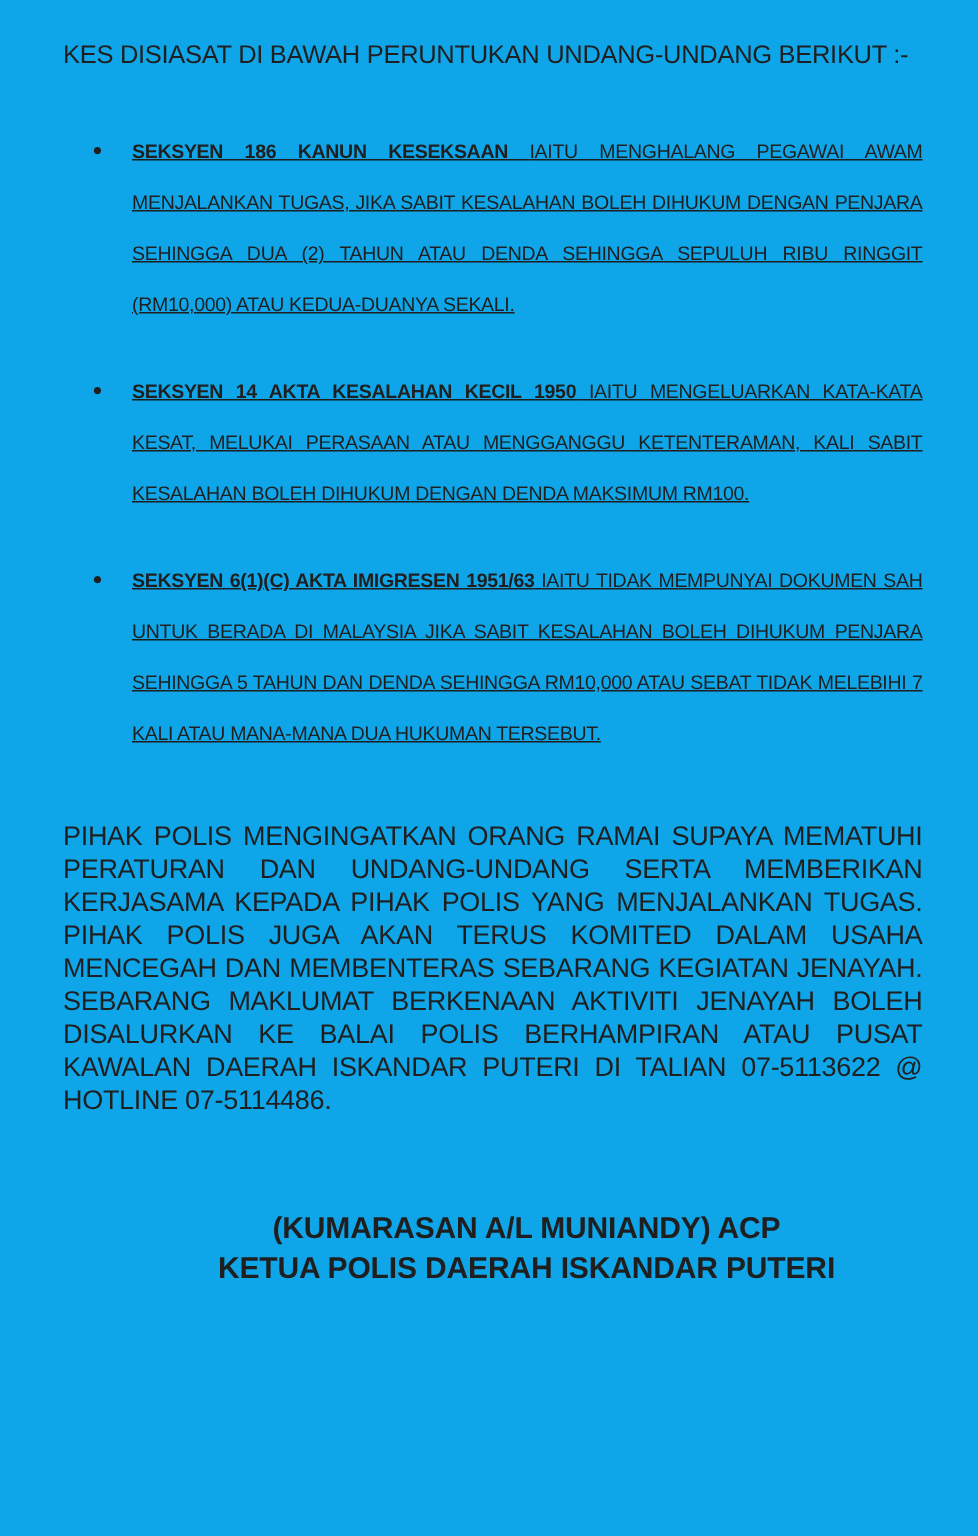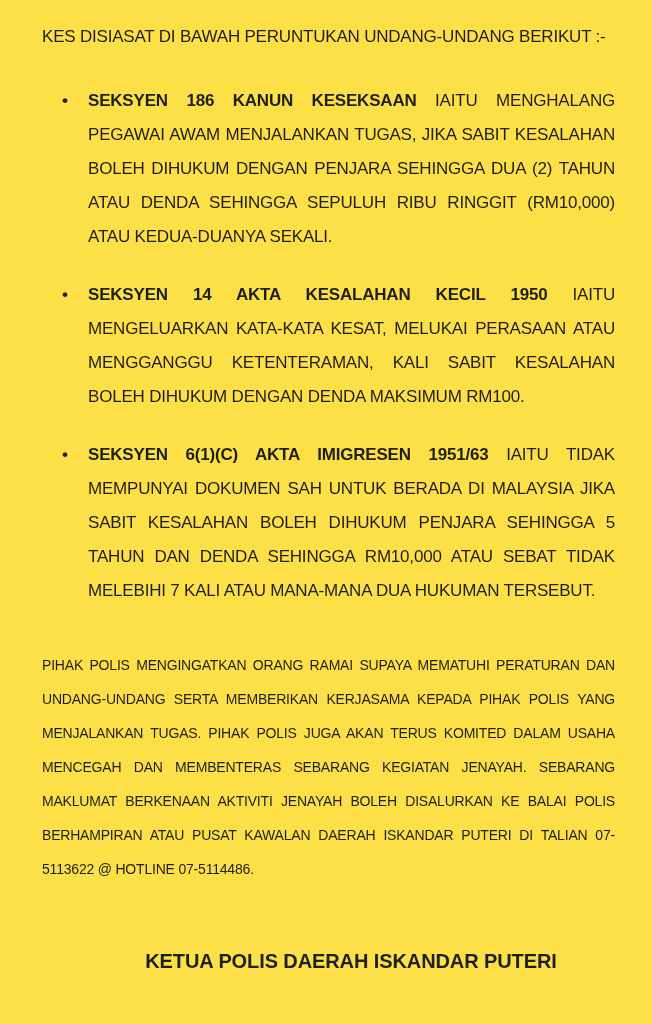--- a/index.html
+++ b/index.html
@@ -5,21 +5,21 @@
   html, body {
     margin: 0;
     padding: 0;
     background: #ffffff;
   }
   .page {
     position: relative;
     width: 652px;
     height: 1024px;
     margin: 0 auto;
-    background: #fde047;
+    background: #0ea5e9;
     color: #1f1f1f;
     font-family: "Liberation Sans", sans-serif;
     overflow: hidden;
     box-sizing: border-box;
     padding: 20px 37px 0 42px;
     letter-spacing: -0.2px;
   }
   .heading {
     font-size: 17px;
     line-height: 34px;
@@ -38,32 +38,33 @@
   }
   .bullet-marker {
     flex: 0 0 26px;
     margin-left: 20px;
     font-size: 17px;
     line-height: 34px;
     font-weight: 700;
   }
   .bullet-text {
     flex: 1 1 auto;
-    font-size: 17px;
+    font-size: 13px;
     line-height: 34px;
     text-align: justify;
     text-align-last: left;
+    text-decoration: underline;
   }
   .bullet-lead {
     font-weight: 700;
   }
   .closing-paragraph {
     margin-top: 40px;
-    font-size: 14px;
-    line-height: 34px;
+    font-size: 18px;
+    line-height: 22px;
     text-align: justify;
     text-align-last: left;
   }
   .signature-block {
     margin-top: 62px;
     padding-left: 45px;
     text-align: center;
     font-weight: 700;
     font-size: 20px;
     line-height: 27px;
@@ -101,16 +102,17 @@
         <span class="bullet-lead">SEKSYEN 6(1)(C) AKTA IMIGRESEN 1951/63</span>
         <span>IAITU TIDAK MEMPUNYAI DOKUMEN SAH UNTUK BERADA DI MALAYSIA JIKA SABIT KESALAHAN BOLEH DIHUKUM PENJARA SEHINGGA 5 TAHUN DAN DENDA SEHINGGA RM10,000 ATAU SEBAT TIDAK MELEBIHI 7 KALI ATAU MANA-MANA DUA HUKUMAN TERSEBUT.</span>
       </div>
     </div>
 
   </div>
 
   <div class="closing-paragraph">PIHAK POLIS MENGINGATKAN ORANG RAMAI SUPAYA MEMATUHI PERATURAN DAN UNDANG-UNDANG SERTA MEMBERIKAN KERJASAMA KEPADA PIHAK POLIS YANG MENJALANKAN TUGAS. PIHAK POLIS JUGA AKAN TERUS KOMITED DALAM USAHA MENCEGAH DAN MEMBENTERAS SEBARANG KEGIATAN JENAYAH. SEBARANG MAKLUMAT BERKENAAN AKTIVITI JENAYAH BOLEH DISALURKAN KE BALAI POLIS BERHAMPIRAN ATAU PUSAT KAWALAN DAERAH ISKANDAR PUTERI DI TALIAN 07-5113622 @ HOTLINE 07-5114486.</div>
 
   <div class="signature-block">
+    <div>(KUMARASAN A/L MUNIANDY) ACP</div>
     <div>KETUA POLIS DAERAH ISKANDAR PUTERI</div>
   </div>
 
 </div>
 
 </body></html>

